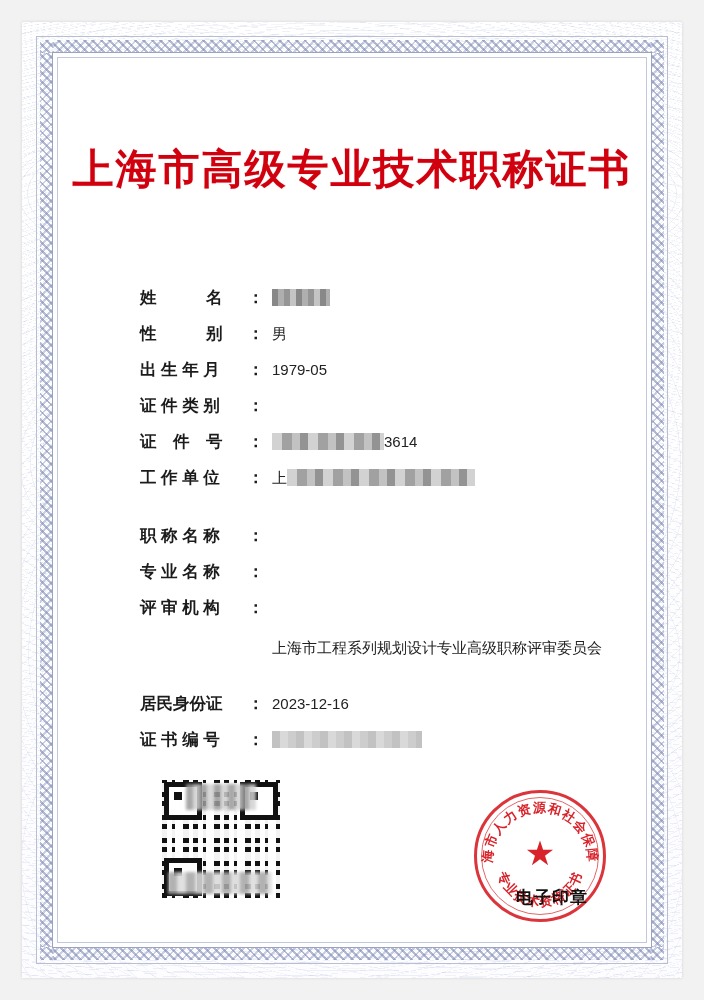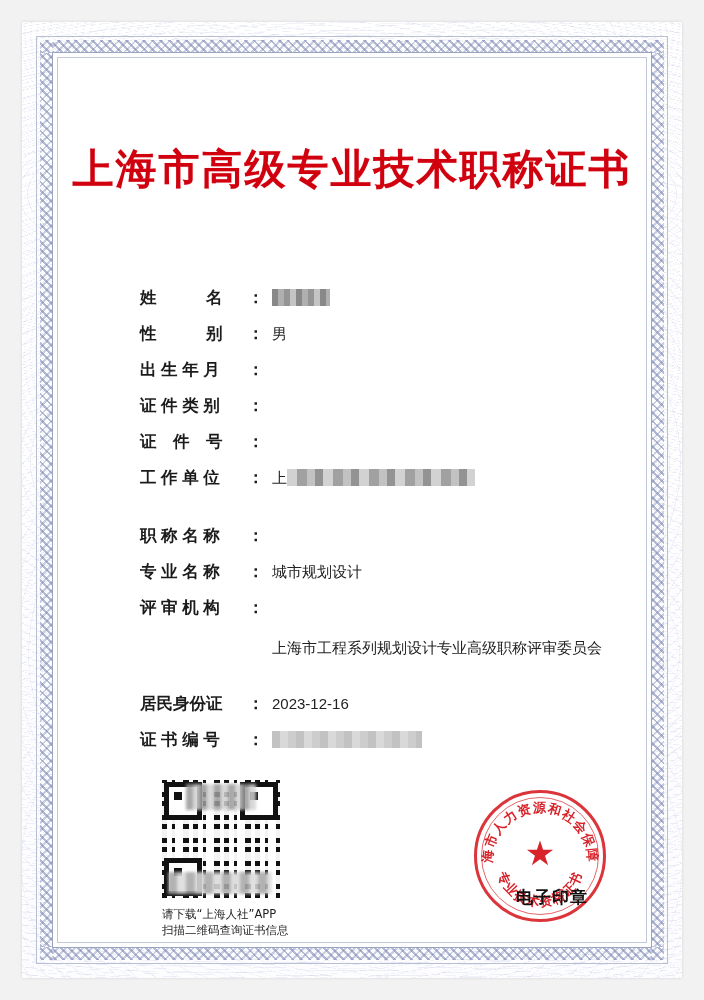--- a/index.html
+++ b/index.html
@@ -333,33 +333,37 @@
         <span class="colon">：</span>
       </div>
       <div class="field-value">男</div>
     </div>
 
     <div class="field-row">
       <div class="field-label">
         <span>出 生 年 月</span>
         <span class="colon">：</span>
       </div>
+      <div class="field-value num">1979-05</div>
     </div>
 
     <div class="field-row">
       <div class="field-label">
         <span>证 件 类 别</span>
         <span class="colon">：</span>
       </div>
     </div>
 
     <div class="field-row">
       <div class="field-label">
         <span>证　件　号</span>
         <span class="colon">：</span>
+      </div>
+      <div class="field-value num">
+        <span class="redact mixed w112"></span><span class="inline-after">3614</span>
       </div>
     </div>
 
     <div class="field-row">
       <div class="field-label">
         <span>工 作 单 位</span>
         <span class="colon">：</span>
       </div>
       <div class="field-value">
         <span>上</span><span class="redact mixed w188"></span>
@@ -373,21 +377,20 @@
         <span>职 称 名 称</span>
         <span class="colon">：</span>
       </div>
     </div>
 
     <div class="field-row">
       <div class="field-label">
         <span>专 业 名 称</span>
         <span class="colon">：</span>
       </div>
-      <div class="field-value">城市规划设计</div>
     </div>
 
     <div class="field-row">
       <div class="field-label">
         <span>评 审 机 构</span>
         <span class="colon">：</span>
       </div>
       <div class="field-value" style="max-width:330px;margin-top:40px;">上海市工程系列规划设计专业高级职称评审委员会</div>
     </div>
 
@@ -414,24 +417,20 @@
   </div>
 
   <div class="qr-area">
     <div class="qr-code">
       <div class="qr-noise"></div>
       <div class="qr-finder tl"></div>
       <div class="qr-finder tr"></div>
       <div class="qr-finder bl"></div>
       <div class="qr-blur-top"></div>
       <div class="qr-blur-bottom"></div>
-    </div>
-    <div class="qr-caption">
-      <div>请下载“上海人社”APP</div>
-      <div>扫描二维码查询证书信息</div>
     </div>
   </div>
 
   <div class="seal">
     <div class="seal-ring"></div>
     <div class="seal-ring-inner"></div>
     <svg class="seal-arc-text" viewBox="0 0 132 132">
       <defs>
         <path id="sealArc" d="M 18,70 A 48,48 0 0 1 114,70"></path>
         <path id="sealArcBottom" d="M 22,72 A 44,44 0 0 0 110,72"></path>

